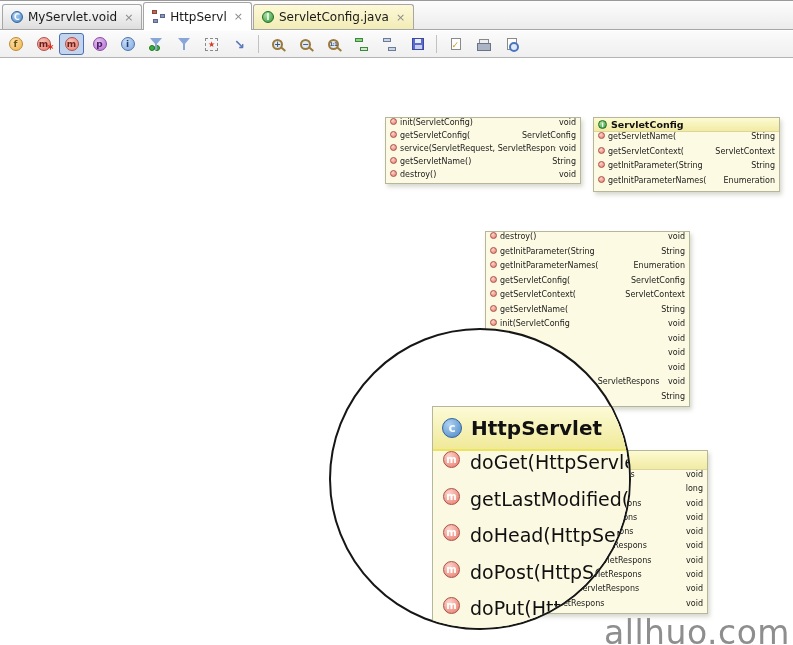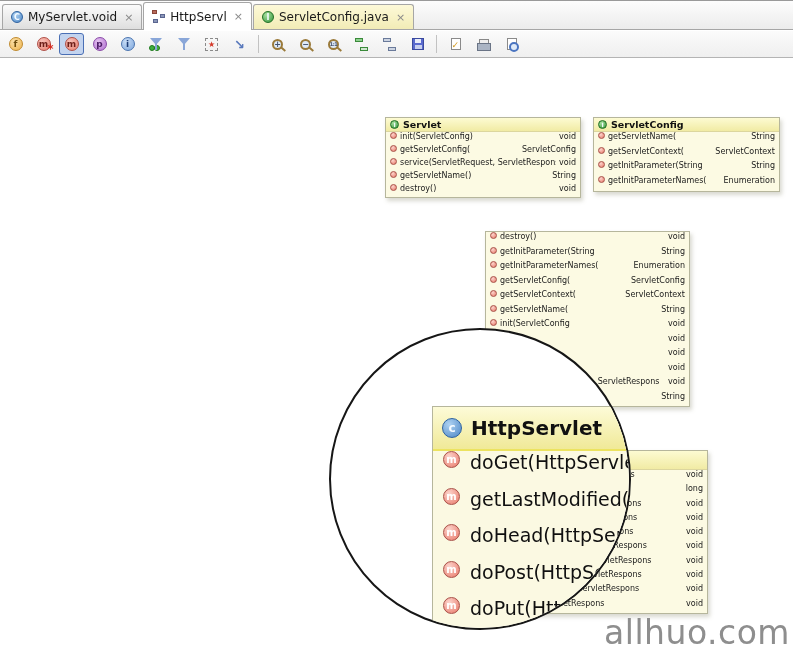--- a/index.html
+++ b/index.html
@@ -205,24 +205,20 @@
         <span class="printer"></span>
       </div>
     <div class="tbtn">
         <span class="doc view"></span>
       </div>
   </div>
 
   <div class="canvas">
 
     <div class="uml" id="box-servlet">
-      <div class="hd">
-        <span class="ball itf">I</span>
-        <span>Servlet</span>
-      </div>
       <div class="rows">
           <div class="mrow">
             <span class="micon"></span>
             <span class="mtext">init(ServletConfig)</span>
             <span class="mtype">void</span>
           </div>
           <div class="mrow">
             <span class="micon"></span>
             <span class="mtext">getServletConfig(</span>
             <span class="mtype">ServletConfig</span>

